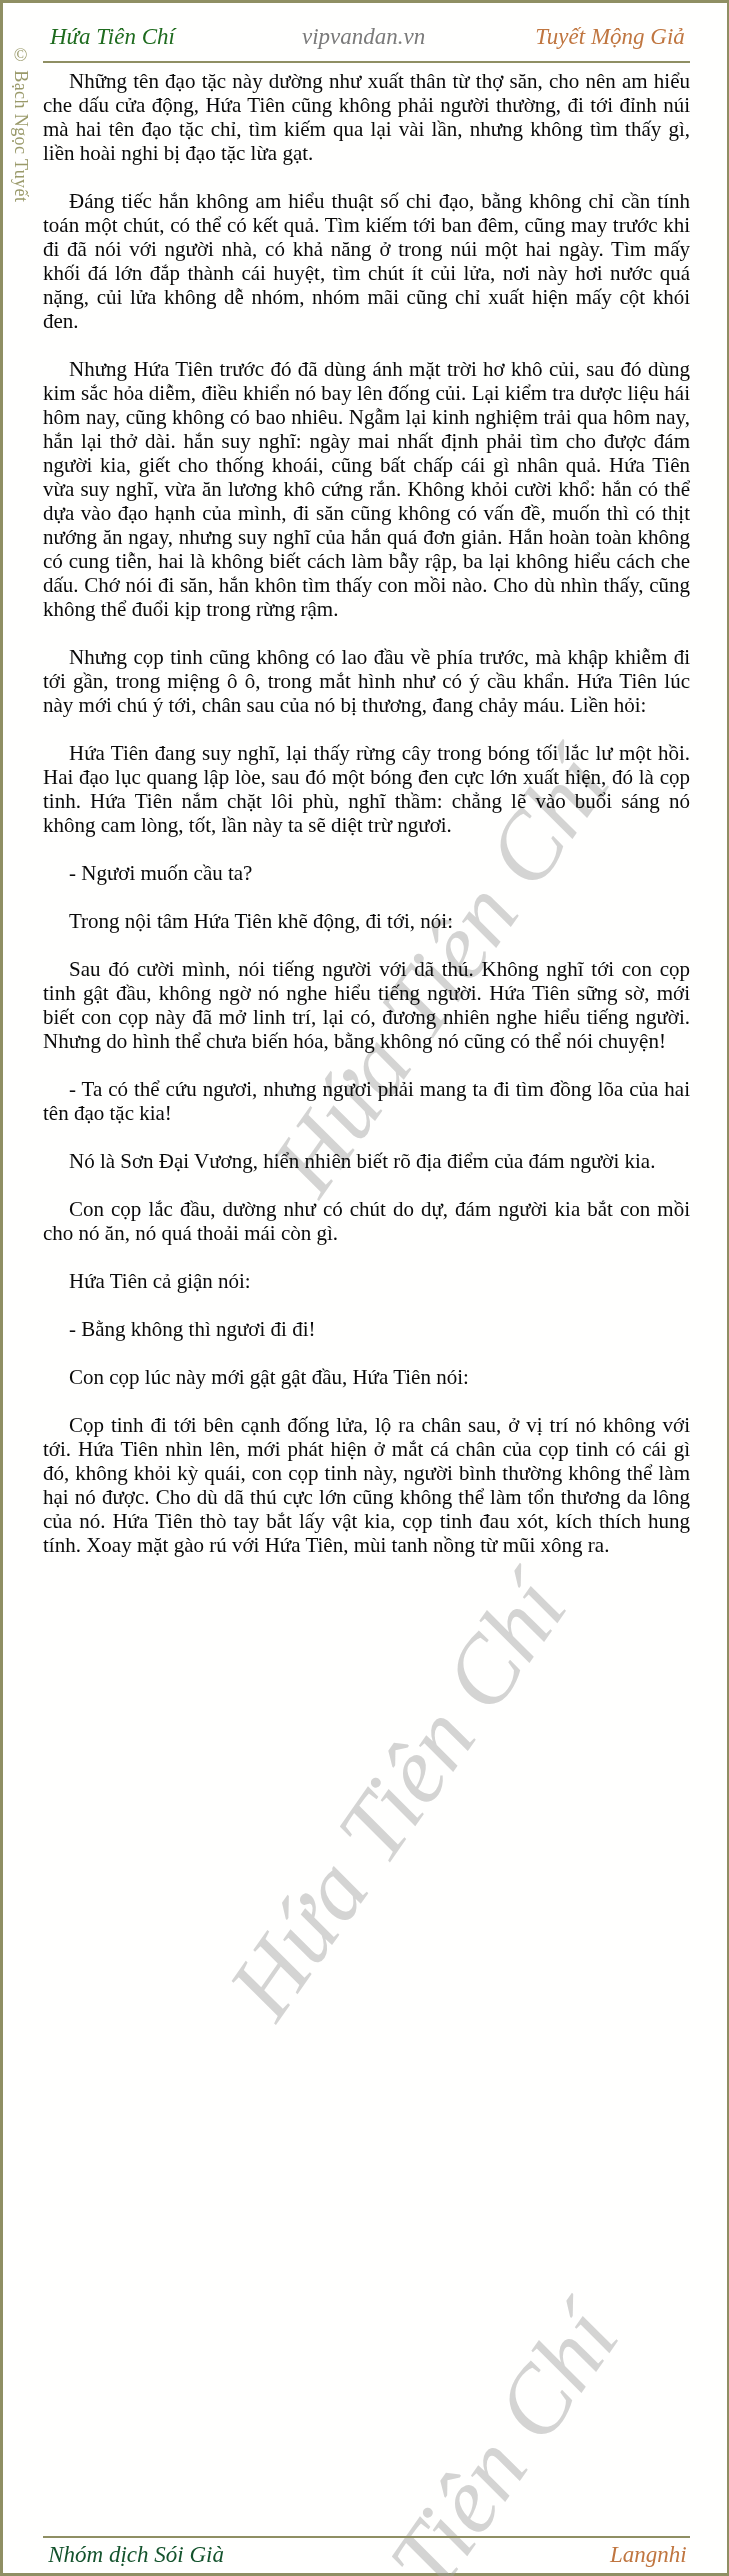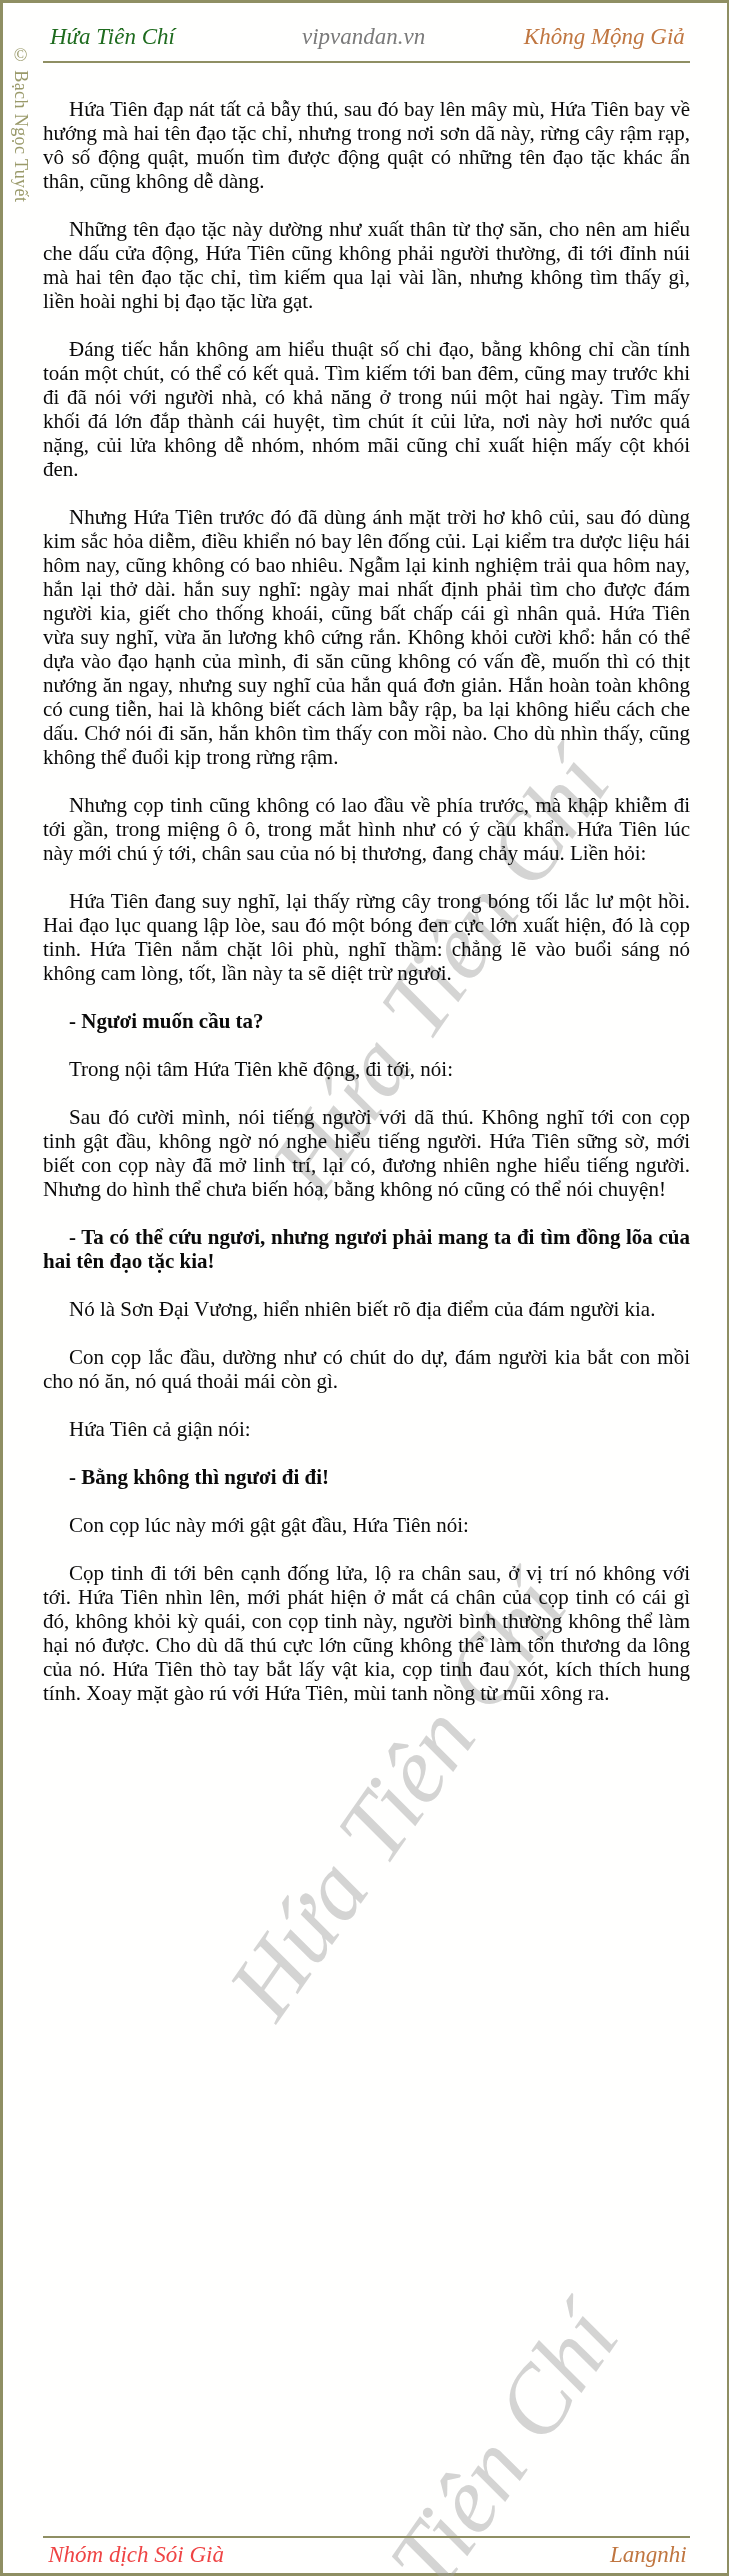--- a/index.html
+++ b/index.html
@@ -21,53 +21,52 @@
     writing-mode: vertical-rl;
     font-family: "Liberation Serif", serif; font-size: 18px; color: #9a9a6a;
     line-height: 38px; text-align: left; letter-spacing: 0.4px;
   }
   .content {
     position: absolute; left: 43px; top: 69px; width: 647px;
     font-family: "Liberation Serif", serif; font-size: 21px; line-height: 24px;
     color: #0a0a0a; text-align: justify;
   }
   .content p { margin: 0 0 24px 0; text-indent: 26px; }
-  .content p.dialogue { text-indent: 26px; font-weight: bold; }
+  .content p.dialogue { text-indent: 26px; }
   .watermark {
     position: absolute; font-family: "Liberation Serif", serif; font-style: italic;
     font-size: 94px; color: rgba(160,160,160,0.45); transform: rotate(-55deg);
     transform-origin: left top; white-space: nowrap; pointer-events: none;
   }
   .footer {
     position: absolute; left: 43px; top: 2536px; width: 647px; height: 34px;
     border-top: 2.6px solid #8f8f63;
     font-family: "Liberation Serif", serif; font-style: italic; font-size: 23px;
   }
-  .footer .left { position: absolute; left: 5.2px; top: 4.3px; color: #ef4444; }
+  .footer .left { position: absolute; left: 5.2px; top: 4.3px; color: #14532d; }
   .footer .right { position: absolute; right: 3.4px; top: 4.3px; color: #c07640; margin-left: 16px; }
 </style>
 </head>
 <body>
 
 <div class="frame"></div>
 
 <div class="header">
   <span class="left">Hứa Tiên Chí</span>
   <span class="center">vipvandan.vn</span>
-  <span class="right">Không Mộng Giả</span>
+  <span class="right">Tuyết Mộng Giả</span>
 </div>
 
 <div class="side-credit">© Bạch Ngọc Tuyết</div>
 
 <div class="watermark" style="left:249px; top:1151px;">Hứa Tiên Chí</div>
 <div class="watermark" style="left:206px; top:1975px;">Hứa Tiên Chí</div>
 <div class="watermark" style="left:258px; top:2705px;">Hứa Tiên Chí</div>
 
 <div class="content">
-  <p style="margin-top:27.5px;">Hứa Tiên đạp nát tất cả bẫy thú, sau đó bay lên mây mù, Hứa Tiên bay về hướng mà hai tên đạo tặc chỉ, nhưng trong nơi sơn dã này, rừng cây rậm rạp, vô số động quật, muốn tìm được động quật có những tên đạo tặc khác ẩn thân, cũng không dễ dàng.</p>
   <p>Những tên đạo tặc này dường như xuất thân từ thợ săn, cho nên am hiểu che dấu cửa động, Hứa Tiên cũng không phải người thường, đi tới đỉnh núi mà hai tên đạo tặc chỉ, tìm kiếm qua lại vài lần, nhưng không tìm thấy gì, liền hoài nghi bị đạo tặc lừa gạt.</p>
   <p>Đáng tiếc hắn không am hiểu thuật số chi đạo, bằng không chỉ cần tính toán một chút, có thể có kết quả. Tìm kiếm tới ban đêm, cũng may trước khi đi đã nói với người nhà, có khả năng ở trong núi một hai ngày. Tìm mấy khối đá lớn đắp thành cái huyệt, tìm chút ít củi lửa, nơi này hơi nước quá nặng, củi lửa không dễ nhóm, nhóm mãi cũng chỉ xuất hiện mấy cột khói đen.</p>
   <p>Nhưng Hứa Tiên trước đó đã dùng ánh mặt trời hơ khô củi, sau đó dùng kim sắc hỏa diễm, điều khiển nó bay lên đống củi. Lại kiểm tra dược liệu hái hôm nay, cũng không có bao nhiêu. Ngẫm lại kinh nghiệm trải qua hôm nay, hắn lại thở dài. hắn suy nghĩ: ngày mai nhất định phải tìm cho được đám người kia, giết cho thống khoái, cũng bất chấp cái gì nhân quả. Hứa Tiên vừa suy nghĩ, vừa ăn lương khô cứng rắn. Không khỏi cười khổ: hắn có thể dựa vào đạo hạnh của mình, đi săn cũng không có vấn đề, muốn thì có thịt nướng ăn ngay, nhưng suy nghĩ của hắn quá đơn giản. Hắn hoàn toàn không có cung tiễn, hai là không biết cách làm bẫy rập, ba lại không hiểu cách che dấu. Chớ nói đi săn, hắn khôn tìm thấy con mồi nào. Cho dù nhìn thấy, cũng không thể đuổi kịp trong rừng rậm.</p>
   <p>Nhưng cọp tinh cũng không có lao đầu về phía trước, mà khập khiễm đi tới gần, trong miệng ô ô, trong mắt hình như có ý cầu khẩn. Hứa Tiên lúc này mới chú ý tới, chân sau của nó bị thương, đang chảy máu. Liền hỏi:</p>
   <p>Hứa Tiên đang suy nghĩ, lại thấy rừng cây trong bóng tối lắc lư một hồi. Hai đạo lục quang lập lòe, sau đó một bóng đen cực lớn xuất hiện, đó là cọp tinh. Hứa Tiên nắm chặt lôi phù, nghĩ thầm: chẳng lẽ vào buổi sáng nó không cam lòng, tốt, lần này ta sẽ diệt trừ ngươi.</p>
   <p class="dialogue">- Ngươi muốn cầu ta?</p>
   <p>Trong nội tâm Hứa Tiên khẽ động, đi tới, nói:</p>
   <p>Sau đó cười mình, nói tiếng người với dã thú. Không nghĩ tới con cọp tinh gật đầu, không ngờ nó nghe hiểu tiếng người. Hứa Tiên sững sờ, mới biết con cọp này đã mở linh trí, lại có, đương nhiên nghe hiểu tiếng người. Nhưng do hình thể chưa biến hóa, bằng không nó cũng có thể nói chuyện!</p>
   <p class="dialogue">- Ta có thể cứu ngươi, nhưng ngươi phải mang ta đi tìm đồng lõa của hai tên đạo tặc kia!</p>
   <p>Nó là Sơn Đại Vương, hiển nhiên biết rõ địa điểm của đám người kia.</p>

